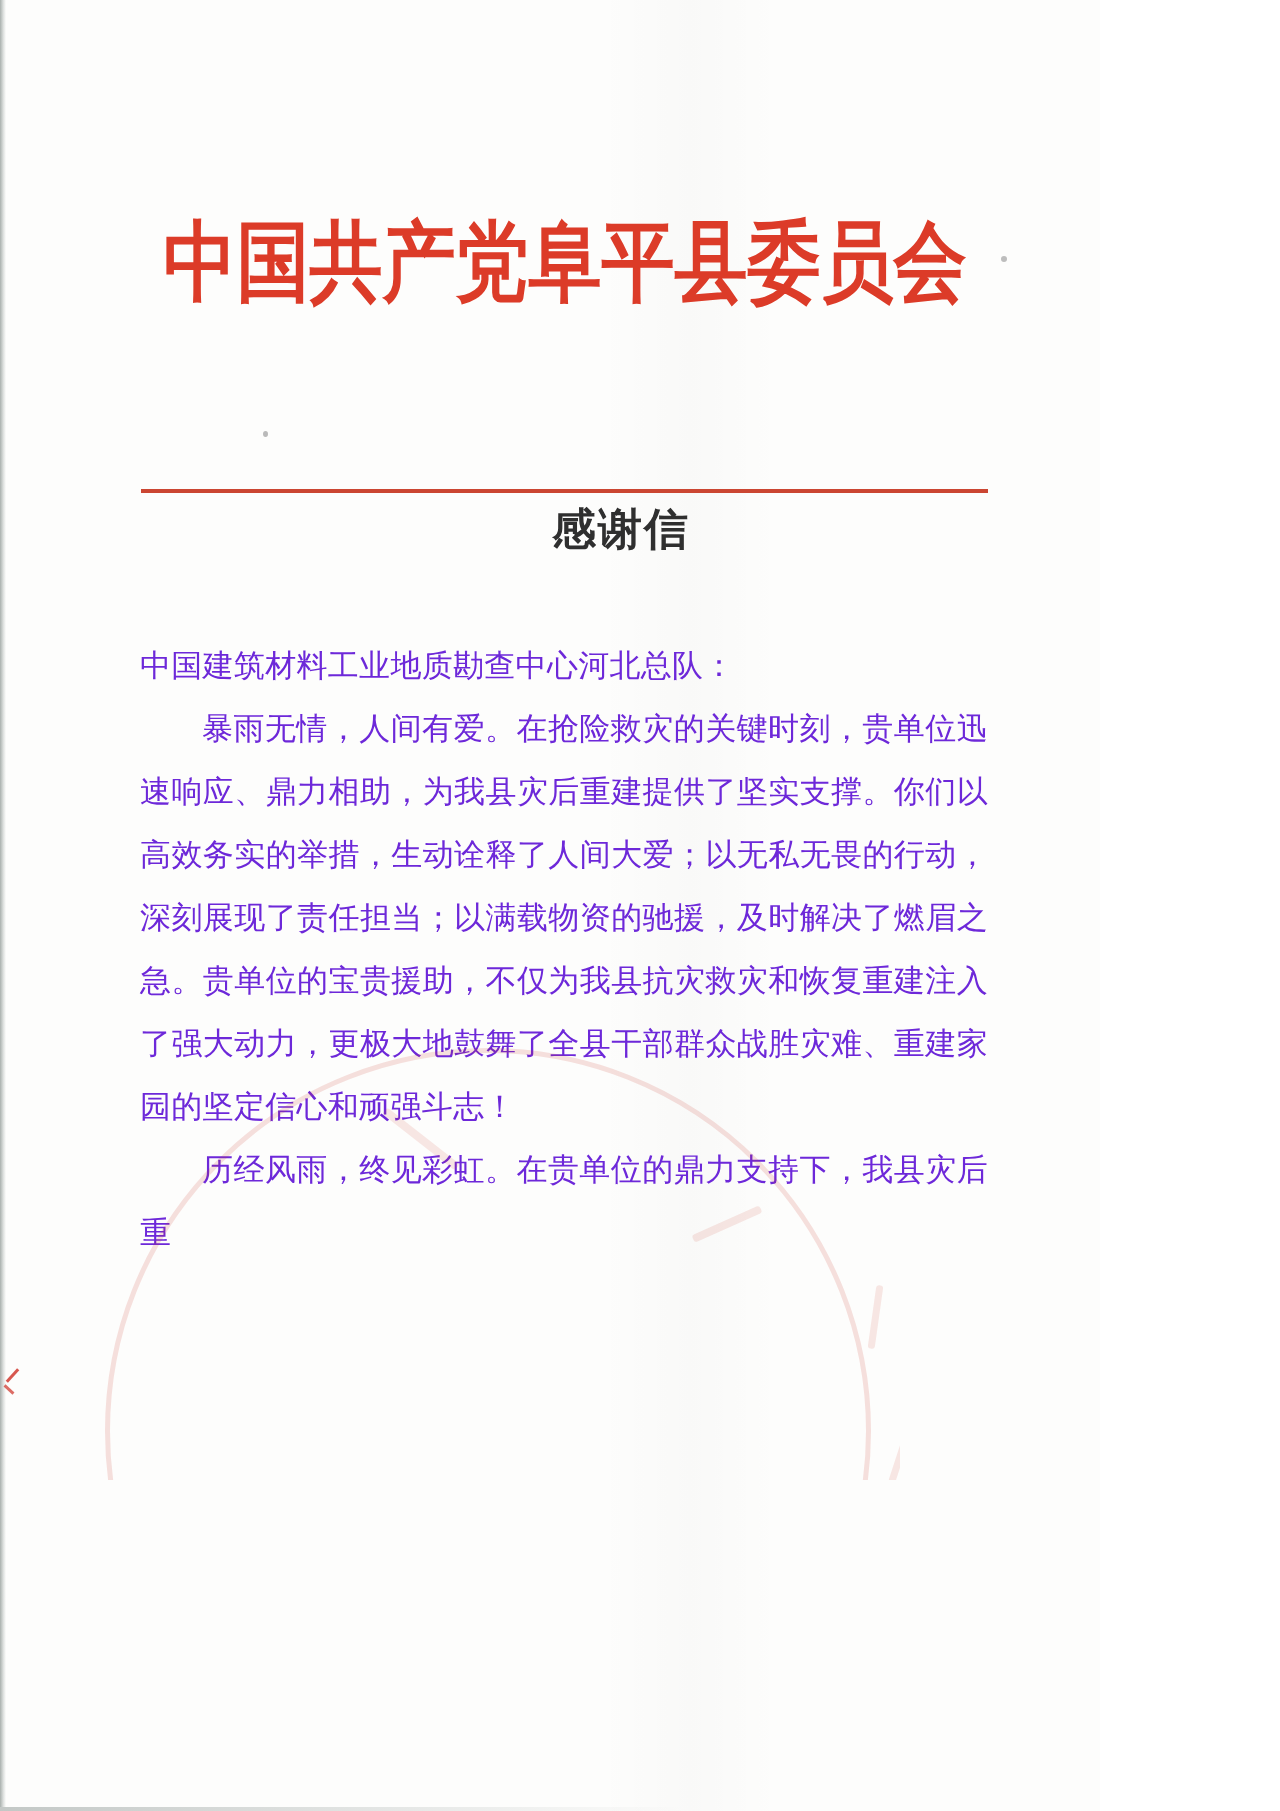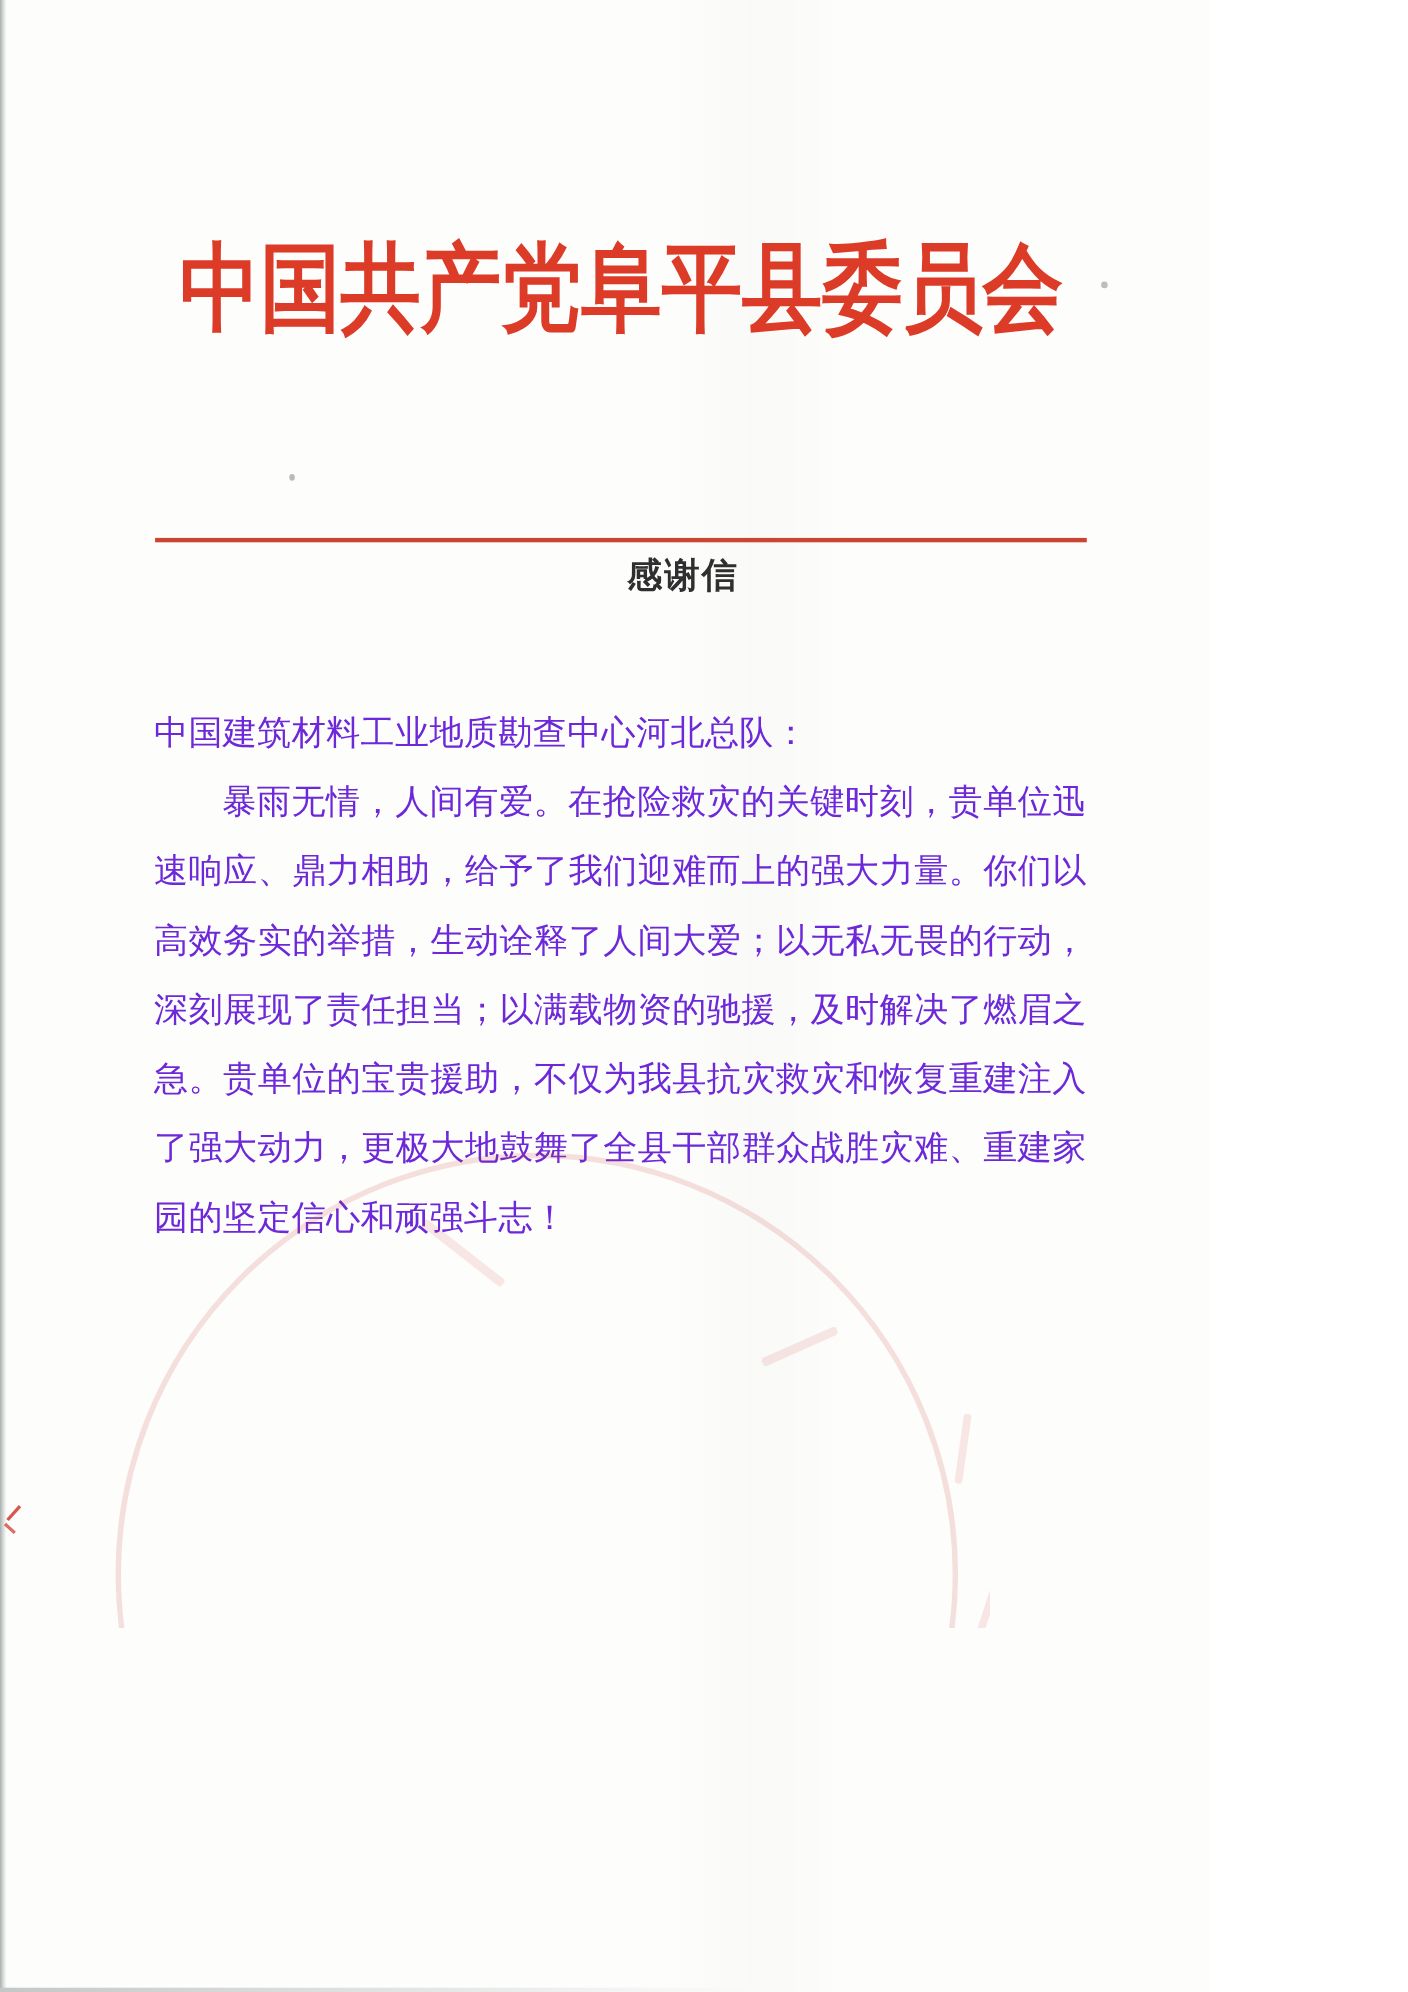--- a/index.html
+++ b/index.html
@@ -33,21 +33,21 @@
     transform:scaleY(1.2); transform-origin:top center;
     white-space:nowrap;
   }
   .divider {
     position:absolute; top:489px; left:141px; width:847px; height:4px;
     background:#cb4632;
   }
   .title {
     position:absolute; top:504px; left:196px; width:850px;
     text-align:center;
-    font-size:32px; line-height:1.2; font-weight:bold;
+    font-size:44px; line-height:1.2; font-weight:bold;
     color:#2f2f2f; letter-spacing:2px;
   }
   
   .letter-body {
     position:absolute; top:634px; left:140px; width:848px;
     font-size:31px; line-height:63px; letter-spacing:0.3px;
     color:#6d28d9;
     text-align:justify;
   }
   .letter-body p { margin:0; }
@@ -91,21 +91,22 @@
   <div class="scan-shade"></div>
 
   <div class="letterhead">中国共产党阜平县委员会</div>
 
   <div class="divider"></div>
 
   <h1 class="title">感谢信</h1>
 
   <div class="letter-body">
     <p class="salutation">中国建筑材料工业地质勘查中心河北总队：</p>
-    <p class="para">暴雨无情，人间有爱。在抢险救灾的关键时刻，贵单位迅速响应、鼎力相助，给予了我们迎难而上的强大力量。你们以高效务实的举措，生动诠释了人间大爱；以无私无畏的行动，深刻展现了责任担当；以满载物资的驰援，及时解决了燃眉之急。贵单位的宝贵援助，不仅为我县抗灾救灾和恢复重建注入了强大动力，更极大地鼓舞了全县干部群众战胜灾难、重建家园的坚定信心和顽强斗志！</p>
+    <p class="para">暴雨无情，人间有爱。在抢险救灾的关键时刻，贵单位迅速响应、鼎力相助，为我县灾后重建提供了坚实支撑。你们以高效务实的举措，生动诠释了人间大爱；以无私无畏的行动，深刻展现了责任担当；以满载物资的驰援，及时解决了燃眉之急。贵单位的宝贵援助，不仅为我县抗灾救灾和恢复重建注入了强大动力，更极大地鼓舞了全县干部群众战胜灾难、重建家园的坚定信心和顽强斗志！</p>
+    <p class="para">历经风雨，终见彩虹。在贵单位的鼎力支持下，我县灾后重</p>
   </div>
 
   <div class="stamp-wrap">
     <div class="stamp-circle"></div>
     <div class="stamp-trace trace-1"></div>
     <div class="stamp-trace trace-2"></div>
     <div class="stamp-trace trace-3"></div>
     <div class="stamp-trace trace-4"></div>
   </div>
 

